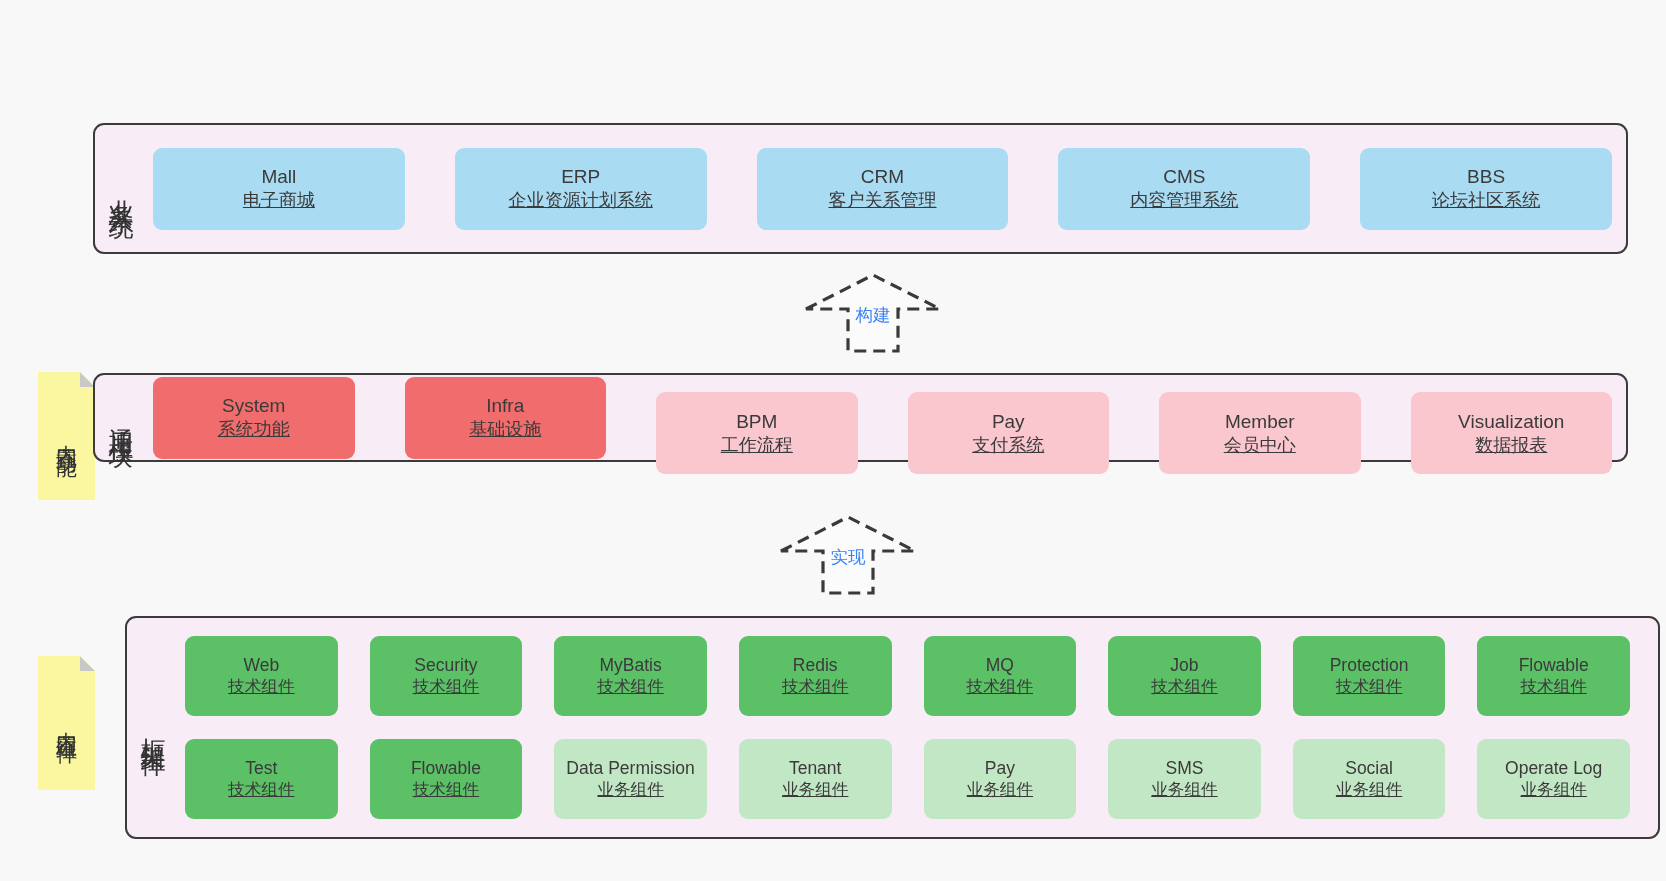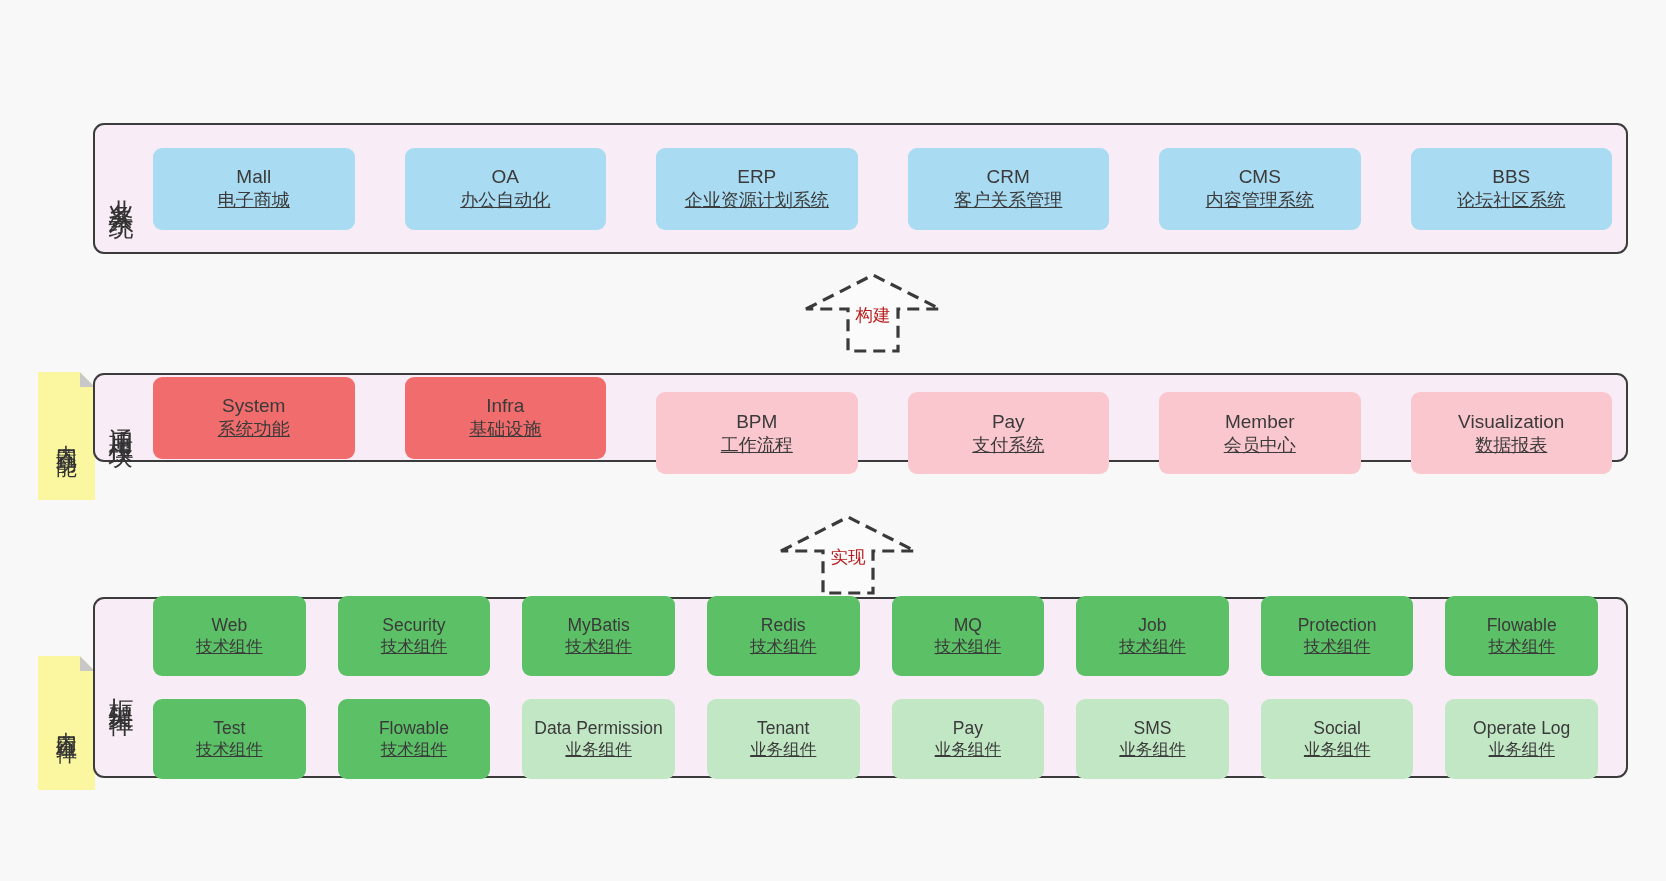--- a/index.html
+++ b/index.html
@@ -35,21 +35,21 @@
   
   .layer{
     position:absolute;left:93px;width:1535px;
     box-sizing:border-box;
     background:#f8edf6;
     border:2.5px solid #3b3b3b;border-radius:11px;
     display:flex;align-items:stretch;
   }
   .layer-1{top:123px;height:131px;}
   .layer-2{top:373px;height:89px;}
-  .layer-3{top:597px;height:181px;}
+  .layer-3{top:616px;height:223px;margin-left:32px;}
   .layer-label{
     width:54px;flex:none;
     display:flex;align-items:center;justify-content:center;
     writing-mode:vertical-lr;text-orientation:upright;
     font-size:25px;letter-spacing:5px;color:#333;
   }
   .row{
     flex:1;display:flex;align-items:center;
     gap:50px;padding:0 14px 0 4px;
   }
@@ -73,21 +73,21 @@
   .c-pink{background:#fbc7cf;margin-top:31px;}
   .c-green{background:#5bc066;}
   .c-greenlight{background:#c2e7c4;}
 
   
   .arrow{position:absolute;width:140px;height:82px;}
   .arrow svg{position:absolute;inset:0;}
   .arrow-label{
     position:absolute;left:50%;top:30px;transform:translateX(-50%);
     background:#fbfbfb;padding:1px 2px;
-    font-size:17.5px;color:#b91c1c;white-space:nowrap;font-family:Liberation Serif, serif;
+    font-size:17.5px;color:#3b82f6;white-space:nowrap;font-family:Liberation Serif, serif;
   }
   .arrow-1{left:803px;top:272px;}
   .arrow-2{left:778px;top:514px;}
 </style>
 </head>
 <body>
 
 <div class="canvas">
 
   <div class="note note-2">
@@ -99,24 +99,20 @@
     <span class="note-fold"></span>
     <span class="note-text">内置组件</span>
   </div>
 
   <section class="layer layer-1">
     <div class="layer-label">业务系统</div>
     <div class="row">
       <div class="box c-blue">
         <div class="name">Mall</div>
         <div class="desc">电子商城</div>
-      </div>
-      <div class="box c-blue">
-        <div class="name">OA</div>
-        <div class="desc">办公自动化</div>
       </div>
       <div class="box c-blue">
         <div class="name">ERP</div>
         <div class="desc">企业资源计划系统</div>
       </div>
       <div class="box c-blue">
         <div class="name">CRM</div>
         <div class="desc">客户关系管理</div>
       </div>
       <div class="box c-blue">

